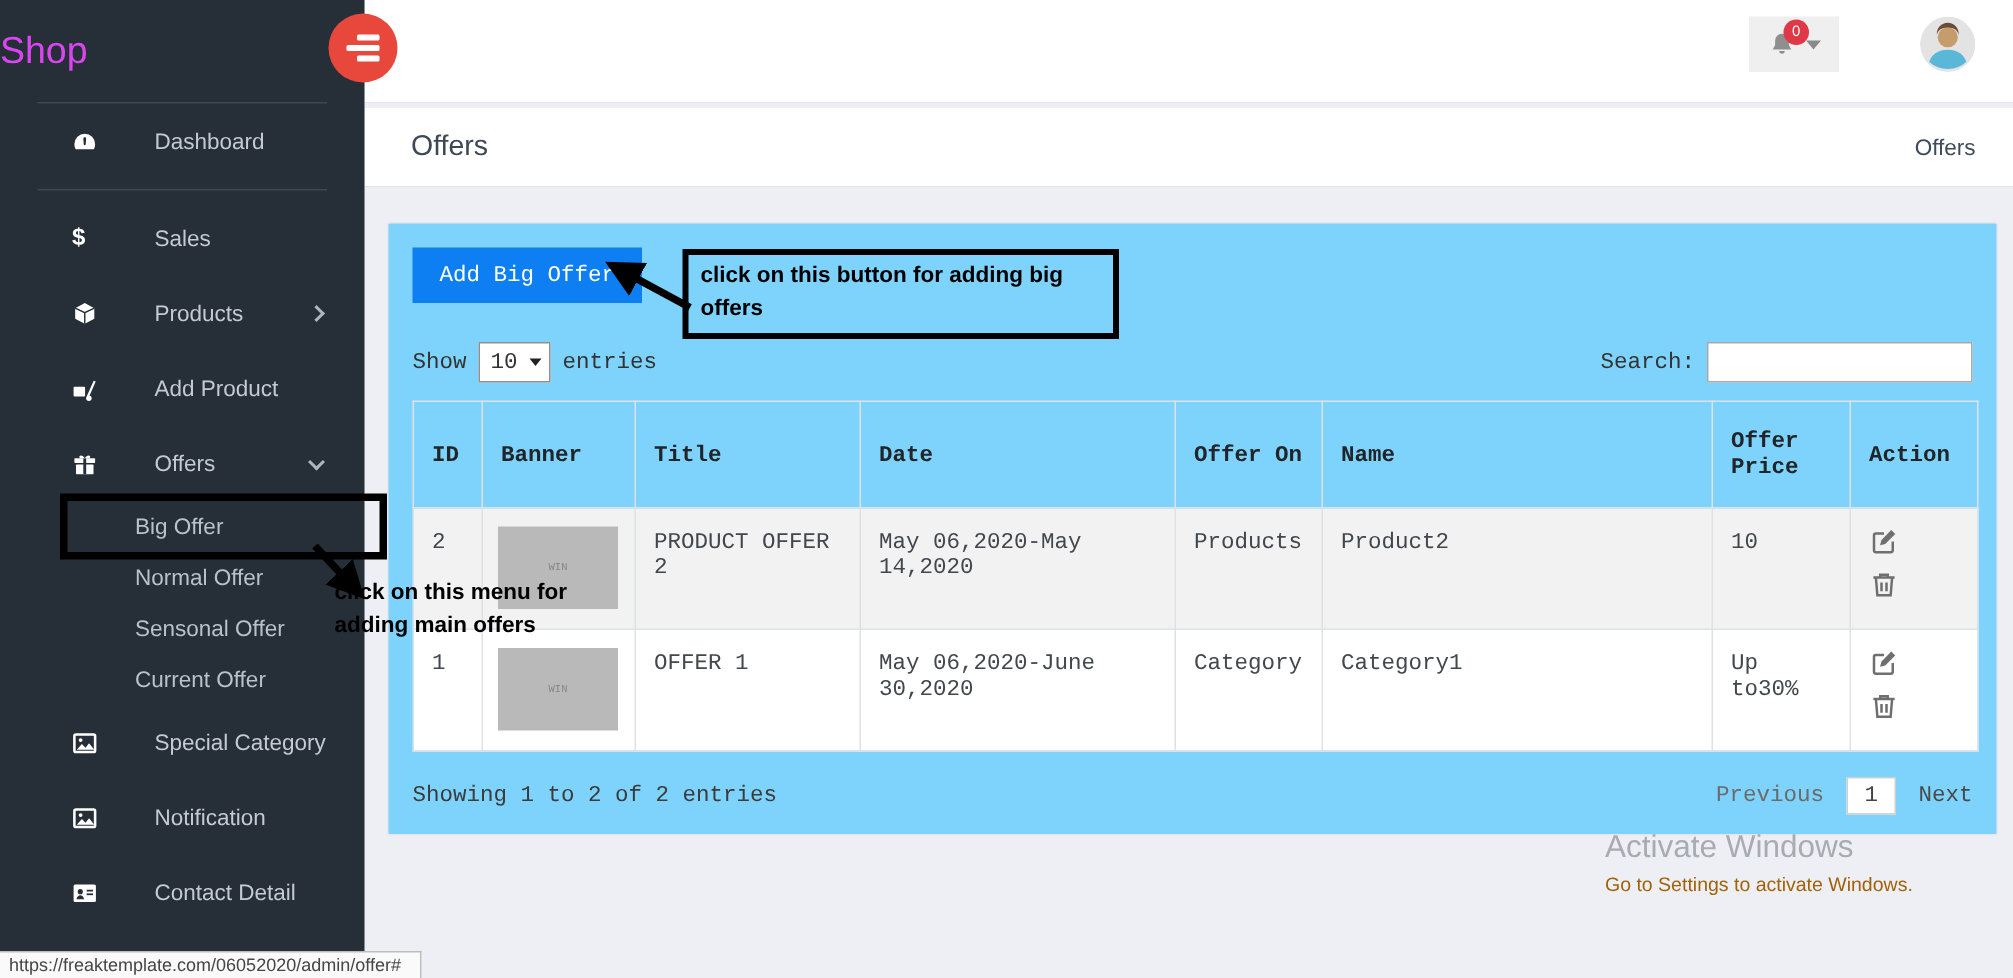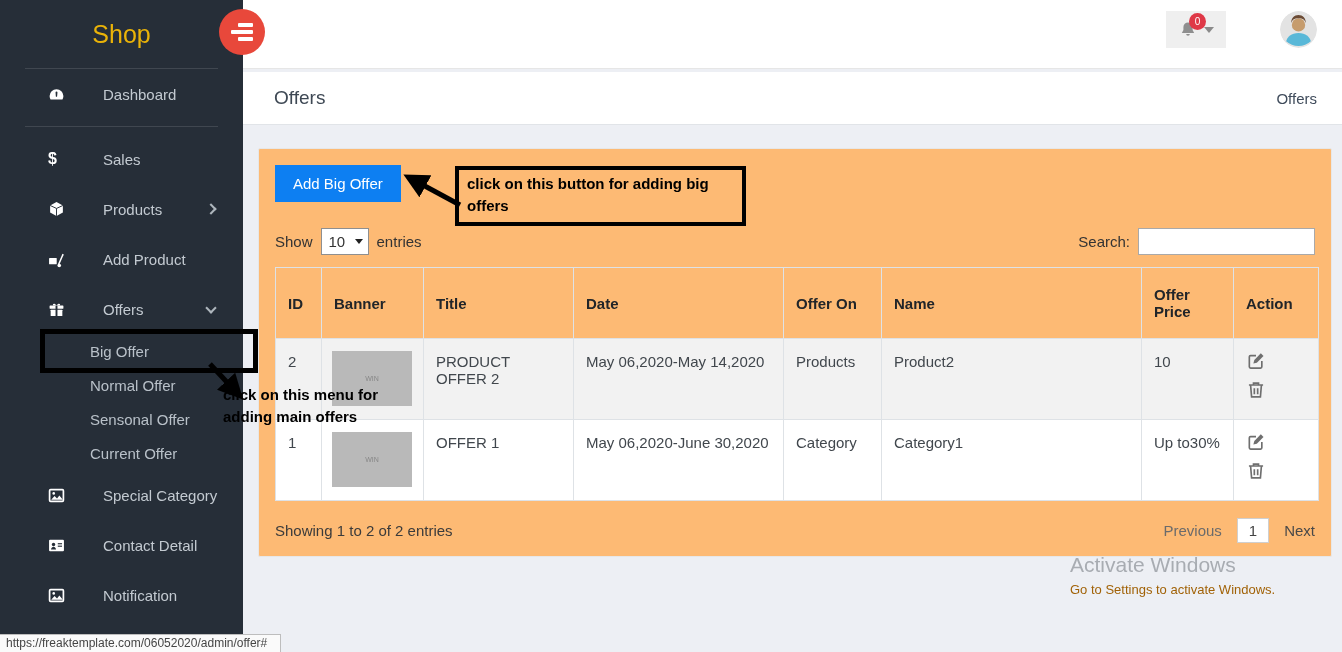--- a/index.html
+++ b/index.html
@@ -2,22 +2,22 @@
 <html><head>
 <meta charset="utf-8">
 <style>
   * { margin:0; padding:0; box-sizing:border-box; }
   html,body { width:1342px; height:652px; overflow:hidden;
     font-family:"Liberation Sans", sans-serif; background:#edeff4; }
 
   
   .sidebar { position:absolute; left:0; top:0; width:243px; height:652px;
     background:#262e38; z-index:5; }
-  .brand { height:68px; display:flex; align-items:center; justify-content:center;
-    color:#eab308; font-size:25px; }
+  .brand { height:68px; display:flex; align-items:center; 
+    color:#d946ef; font-size:25px; }
   .sdivider { border-top:1px solid rgba(255,255,255,0.12); margin:0 25px; }
   .sdivider.sp { margin:7px 25px; }
   .nav-item { height:50px; display:flex; align-items:center; padding-left:25px;
     color:#c3cad1; font-size:15px; text-decoration:none; cursor:pointer; position:relative;margin-left:23px; }
   .nav-item .icon { width:17px; height:17px; display:inline-flex; color:#ffffff; }
   .nav-item .icon svg { width:100%; height:100%; }
   .nav-label { margin-left:38px; }
   .dollar { font-weight:bold; font-size:16px; color:#fff; width:17px; }
   .chev { position:absolute; right:28px; width:8px; height:8px;
     border-right:2px solid #aeb6bd; border-bottom:2px solid #aeb6bd; }
@@ -55,21 +55,21 @@
   .breadcrumb-bar { position:absolute; left:243px; top:72px; width:1099px; height:53px;
     background:#ffffff; border-bottom:1px solid #e1e4e8; display:flex;
     align-items:center; justify-content:space-between; padding:0 25px 0 31px; }
   .page-title { font-size:19px; font-weight:normal; color:#3e4854; }
   .crumb-link { font-size:15px; color:#3f4b5b; text-decoration:none; cursor:pointer; }
 
   
   .content { position:absolute; left:243px; top:125px; width:1099px; height:527px;
     background:#edeff4; }
   .panel { position:absolute; left:15px; top:23px; width:1074px; height:409px;
-    background:#fdba74; border:1px solid #e7e7e7; border-radius:2px; padding:16px; }
+    background:#7dd3fc; border:1px solid #e7e7e7; border-radius:2px; padding:16px;font-family:Liberation Mono, monospace; }
   .btn-add { display:inline-block; background:#0d7ff2; color:#ffffff; border:none;
     font-size:15px; padding:10px 18px; cursor:pointer; margin-bottom:26px;
     font-family:inherit; }
   .controls { display:flex; justify-content:space-between; align-items:center;
     margin-bottom:12px; font-size:15px; color:#333; }
   .show-group { display:flex; align-items:center; gap:8px; }
   .select { width:48px; height:27px; border:1px solid #8f8f8f; display:flex;
     align-items:center; justify-content:space-between; padding:0 5px 0 7px;
     cursor:pointer; background:#fff; }
   .sel-caret { width:0; height:0; border-left:4px solid transparent;
@@ -197,39 +197,39 @@
           <circle cx="5.4" cy="6" r="1.2" fill="currentColor"></circle>
           <path d="M3 12l3.2-3.5 2.3 2.3 2.2-2.8L14 12z" fill="currentColor"></path>
         </svg>
     </span>
     <span class="nav-label">Special Category</span>
   </a>
 
   <a class="nav-item">
     <span class="icon">
       <svg viewBox="0 0 16 16">
+          <rect x="1.5" y="2.5" width="13" height="11" rx="1" fill="none" stroke="currentColor" stroke-width="1.6"></rect>
+          <circle cx="5.4" cy="6" r="1.2" fill="currentColor"></circle>
+          <path d="M3 12l3.2-3.5 2.3 2.3 2.2-2.8L14 12z" fill="currentColor"></path>
+        </svg>
+    </span>
+    <span class="nav-label">Notification</span>
+  </a>
+
+  <a class="nav-item">
+    <span class="icon">
+      <svg viewBox="0 0 16 16">
           <rect x="1" y="2.5" width="14" height="11" rx="1" fill="currentColor"></rect>
           <circle cx="5.2" cy="7" r="1.6" fill="#262e38"></circle>
           <path d="M2.8 11.7c.4-1.7 1.3-2.5 2.4-2.5s2 .8 2.4 2.5z" fill="#262e38"></path>
           <rect x="9.2" y="5.8" width="4" height="1.1" fill="#262e38"></rect>
           <rect x="9.2" y="8.1" width="4" height="1.1" fill="#262e38"></rect>
         </svg>
     </span>
     <span class="nav-label">Contact Detail</span>
-  </a>
-
-  <a class="nav-item">
-    <span class="icon">
-      <svg viewBox="0 0 16 16">
-          <rect x="1.5" y="2.5" width="13" height="11" rx="1" fill="none" stroke="currentColor" stroke-width="1.6"></rect>
-          <circle cx="5.4" cy="6" r="1.2" fill="currentColor"></circle>
-          <path d="M3 12l3.2-3.5 2.3 2.3 2.2-2.8L14 12z" fill="currentColor"></path>
-        </svg>
-    </span>
-    <span class="nav-label">Notification</span>
   </a>
 </div>
 
 <button class="hamburger">
   <span class="hbars">
       <i></i>
       <i></i>
       <i></i>
     </span>
 </button>

